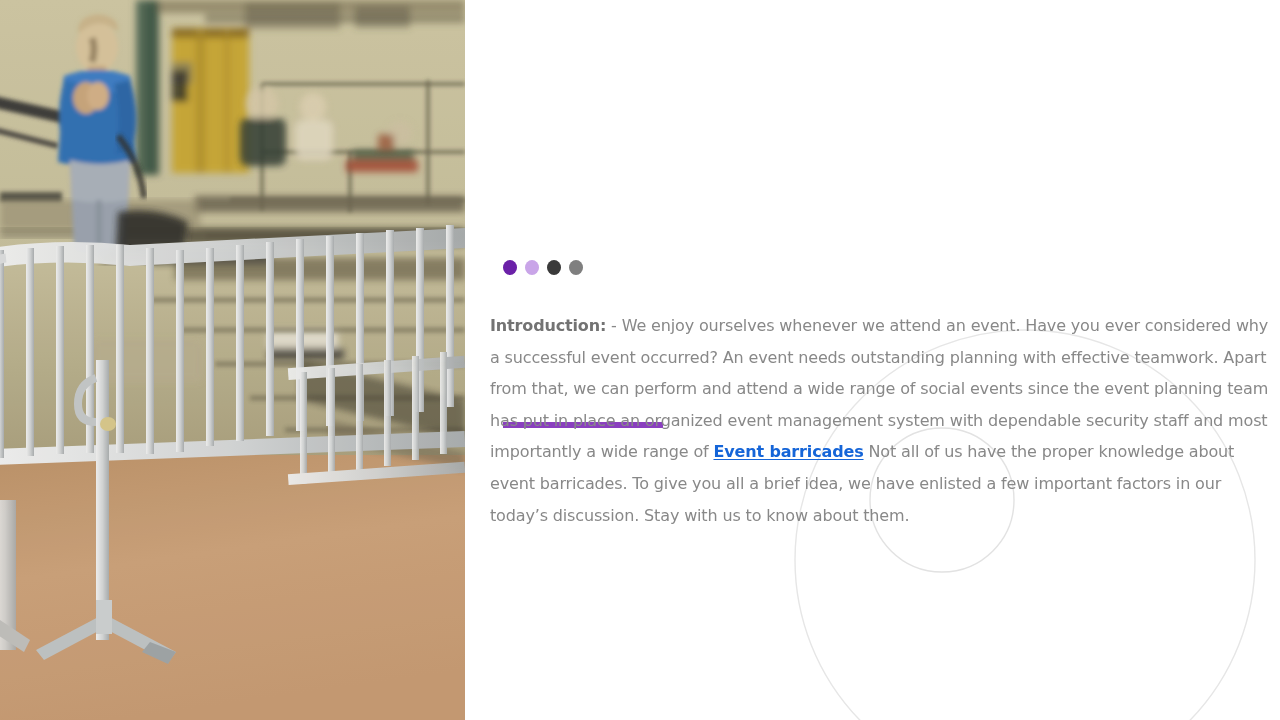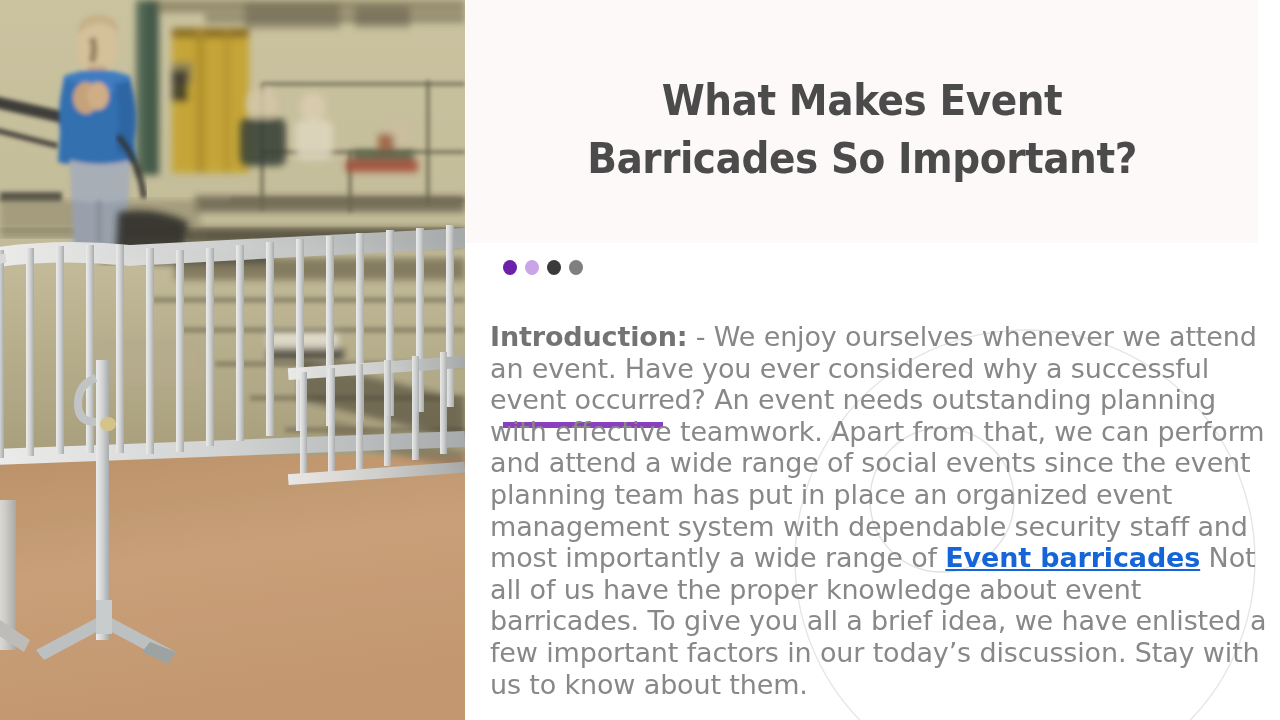--- a/index.html
+++ b/index.html
@@ -100,21 +100,21 @@
     background: #8A3FBF;
   }
 
   
   .body-copy {
     position: absolute;
     left: 490px;
     top: 294px;
     width: 780px;
     font-family: "DejaVu Sans", sans-serif;
-    font-size: 27px;
+    font-size: 16px;
     line-height: 31.6px;
     color: #888888;
     letter-spacing: -0.15px;
   }
   .body-copy .lead {
     font-weight: 700;
     color: #737373;
   }
   .body-copy .link {
     color: #1565D8;
@@ -312,24 +312,20 @@
     </svg>
   </div>
 
   <div class="right-panel"></div>
 
   <svg class="deco" viewBox="0 0 815 720">
     <circle cx="477" cy="500" r="72" fill="none" stroke="#E2E2E2" stroke-width="1.4"></circle>
     <circle cx="560" cy="560" r="230" fill="none" stroke="#E6E6E6" stroke-width="1.4"></circle>
   </svg>
 
-  <div class="title-card">
-    <div class="title-text">What Makes Event
-Barricades So Important?</div>
-  </div>
 
   <div class="dots">
     <span class="dot" style="background:#6B21A8"></span>
     <span class="dot" style="background:#C9A5E8"></span>
     <span class="dot" style="background:#3A3A3A"></span>
     <span class="dot" style="background:#7F7F7F"></span>
   </div>
 
   <div class="accent-bar"></div>
 

